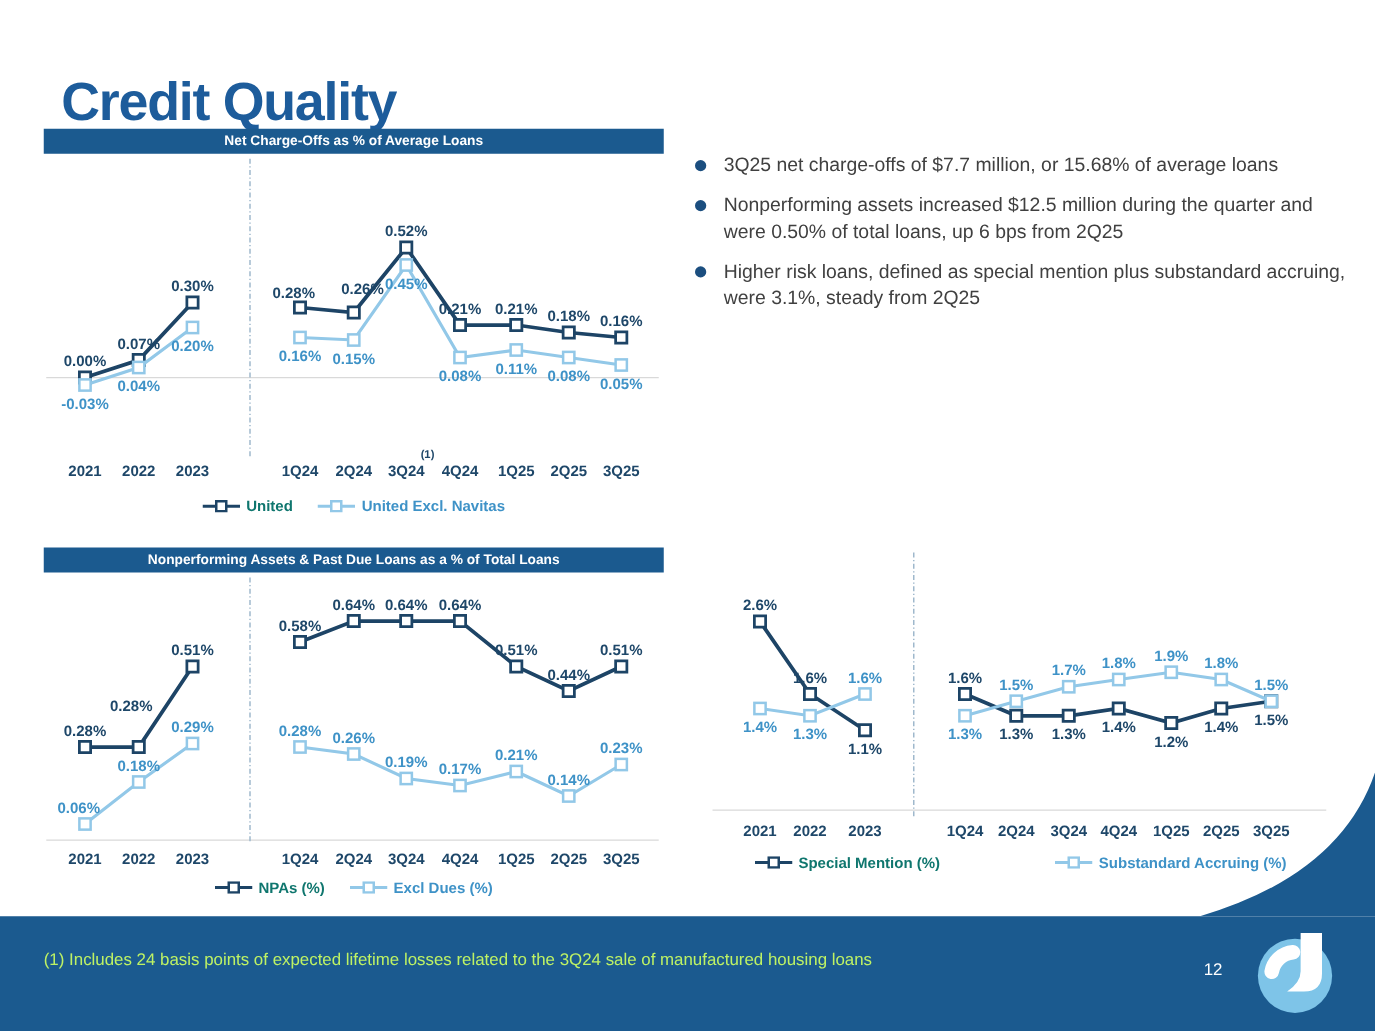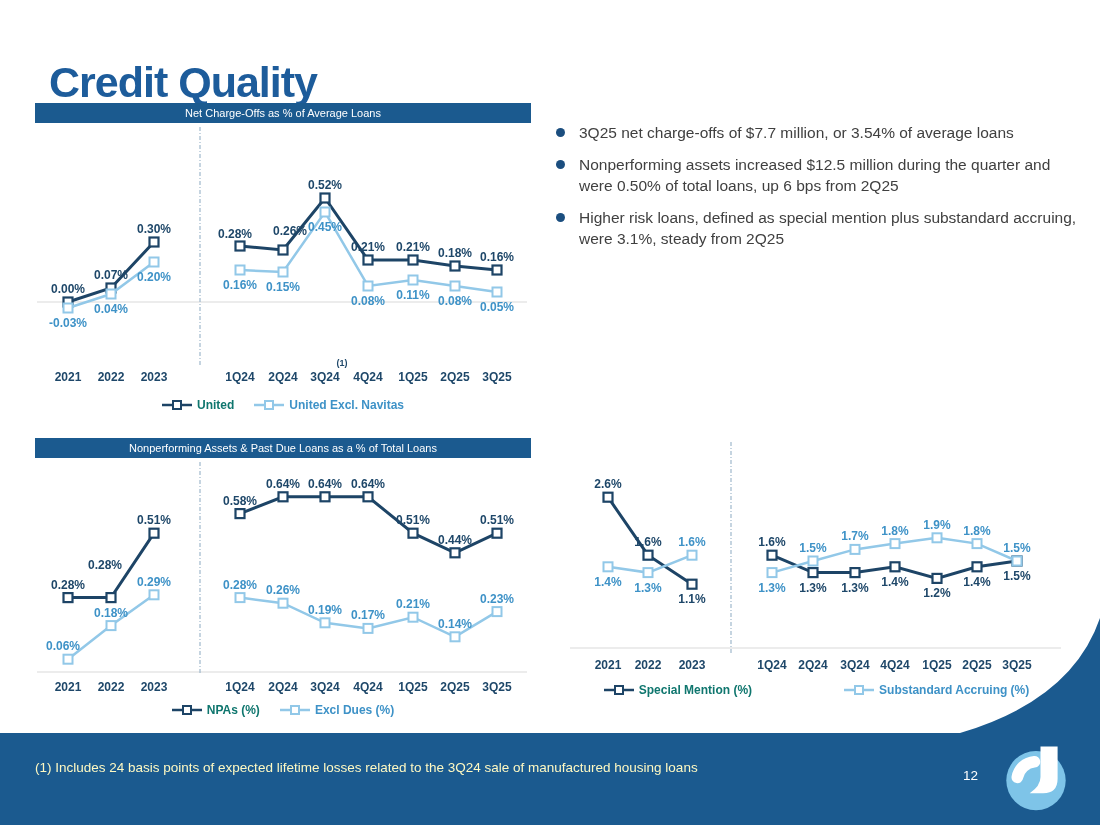--- a/index.html
+++ b/index.html
@@ -4,41 +4,41 @@
 <style>
   html,body{margin:0;padding:0;background:#e8e8e8;}
   .slide{position:relative;width:1100px;height:825px;background:#ffffff;overflow:hidden;
          font-family:"Liberation Sans",sans-serif;margin:0 auto;}
   .page-title{position:absolute;left:33px;top:42px;margin:16px;font-size:43px;font-weight:bold;
               color:#1D5C9B;letter-spacing:-1px;}
   .chart{position:absolute;}
   #chart-nco{left:35px;top:103px;width:496px;}
   #chart-npa{left:35px;top:438px;width:496px;}
   #chart-sm{left:568px;top:438px;width:497px;}
-  .chart-header{height:20px;background:#1B5A8F;color:#ffffff;font-size:11px;font-weight:normal;
+  .chart-header{height:20px;background:#1B5A8F;color:#ffffff;font-size:11px;font-weight:bold;
                 text-align:center;line-height:20px;}
   svg.plot{display:block;}
   svg text{font-family:"Liberation Sans",sans-serif;font-weight:bold;font-size:12px;}
   svg text.tick{fill:#1E4769;}
   svg text.note{font-size:9px;}
   svg text.dlabel.dark{fill:#1E4769;}
   svg text.dlabel.light{fill:#3E92C7;}
   .legend{display:flex;justify-content:center;align-items:center;gap:20px;margin-top:3px;
           font-size:12px;font-weight:bold;}
   .legend.wide{gap:92px;}
   .leg-item{display:inline-flex;align-items:center;gap:5px;}
   .leg-label.dark{color:#0f766e;}
   .leg-label.light{color:#3E92C7;}
   .bullets{position:absolute;left:556px;top:122px;width:522px;list-style:none;margin:0;padding:0;
            display:flex;flex-direction:column;gap:11px;}
   .bullets li{display:flex;gap:14px;font-size:15.5px;line-height:1.36;color:#404040;}
   .bullet-dot{flex:0 0 auto;width:9px;height:9px;border-radius:50%;background:#1B4E7F;margin-top:6px;}
   .footer{position:absolute;left:0;top:733px;width:1100px;height:92px;background:#1B5A8F;}
   .corner-curve{position:absolute;right:0;top:618px;width:140px;height:115px;display:block;}
-  .footnote{position:absolute;left:35px;top:27px;color:#fef9c3;font-size:13.5px;}
+  .footnote{position:absolute;left:35px;top:27px;color:#bef264;font-size:13.5px;}
   .page-num{position:absolute;right:122px;top:35px;color:#ffffff;font-size:13.5px;}
   .logo{position:absolute;right:28px;top:8px;}
 </style>
 </head>
 <body>
 
 <div class="slide">
 
   <h1 class="page-title">Credit Quality</h1>
 
@@ -121,21 +121,21 @@
             <rect x="11" y="1" width="8" height="8" fill="#fff" stroke="#92C8E8" stroke-width="2"></rect>
           </svg>
           <span class="leg-label light">United Excl. Navitas</span>
         </span>
       </div>
   </section>
 
   <ul class="bullets">
     <li>
         <span class="bullet-dot"></span>
-        <span>3Q25 net charge-offs of $7.7 million, or 3.54% of average loans</span>
+        <span>3Q25 net charge-offs of $7.7 million, or 15.68% of average loans</span>
       </li>
     <li>
         <span class="bullet-dot"></span>
         <span>Nonperforming assets increased $12.5 million during the quarter and were 0.50% of total loans, up 6 bps from 2Q25</span>
       </li>
     <li>
         <span class="bullet-dot"></span>
         <span>Higher risk loans, defined as special mention plus substandard accruing, were 3.1%, steady from 2Q25</span>
       </li>
   </ul>

